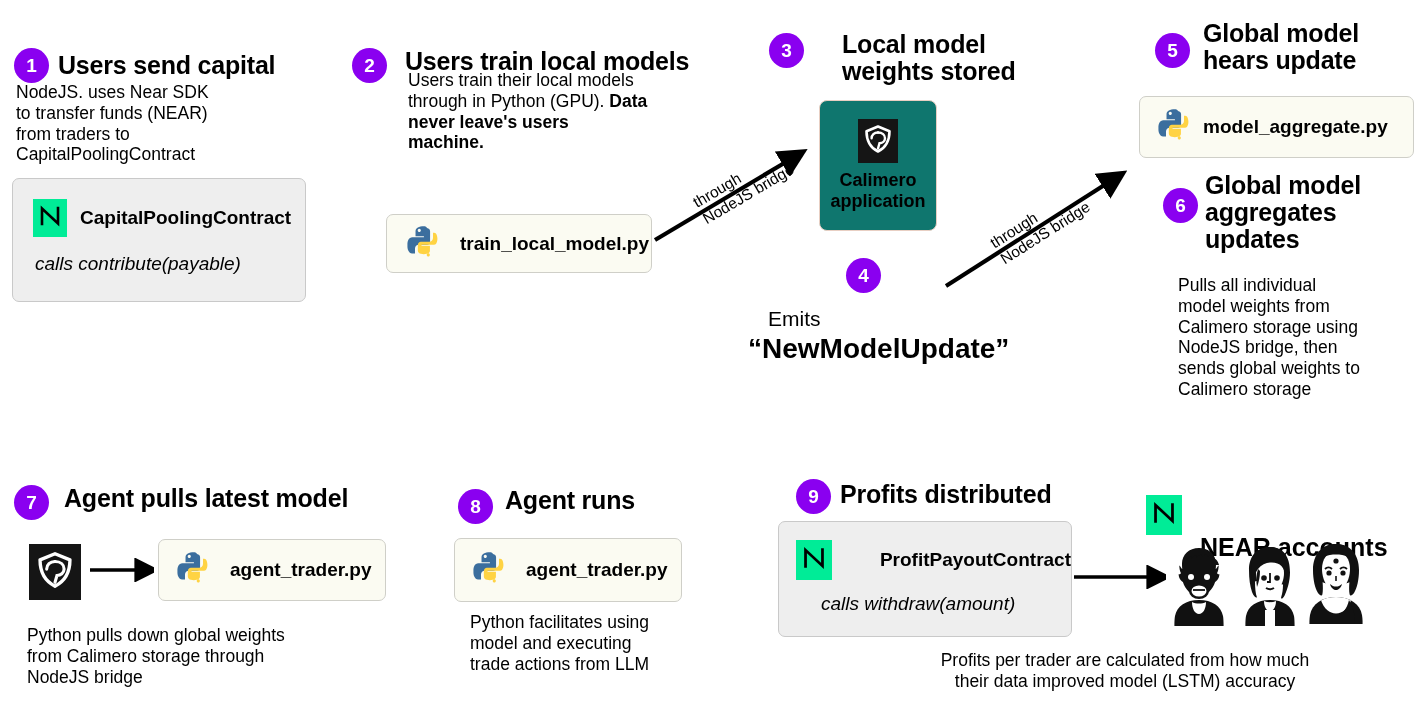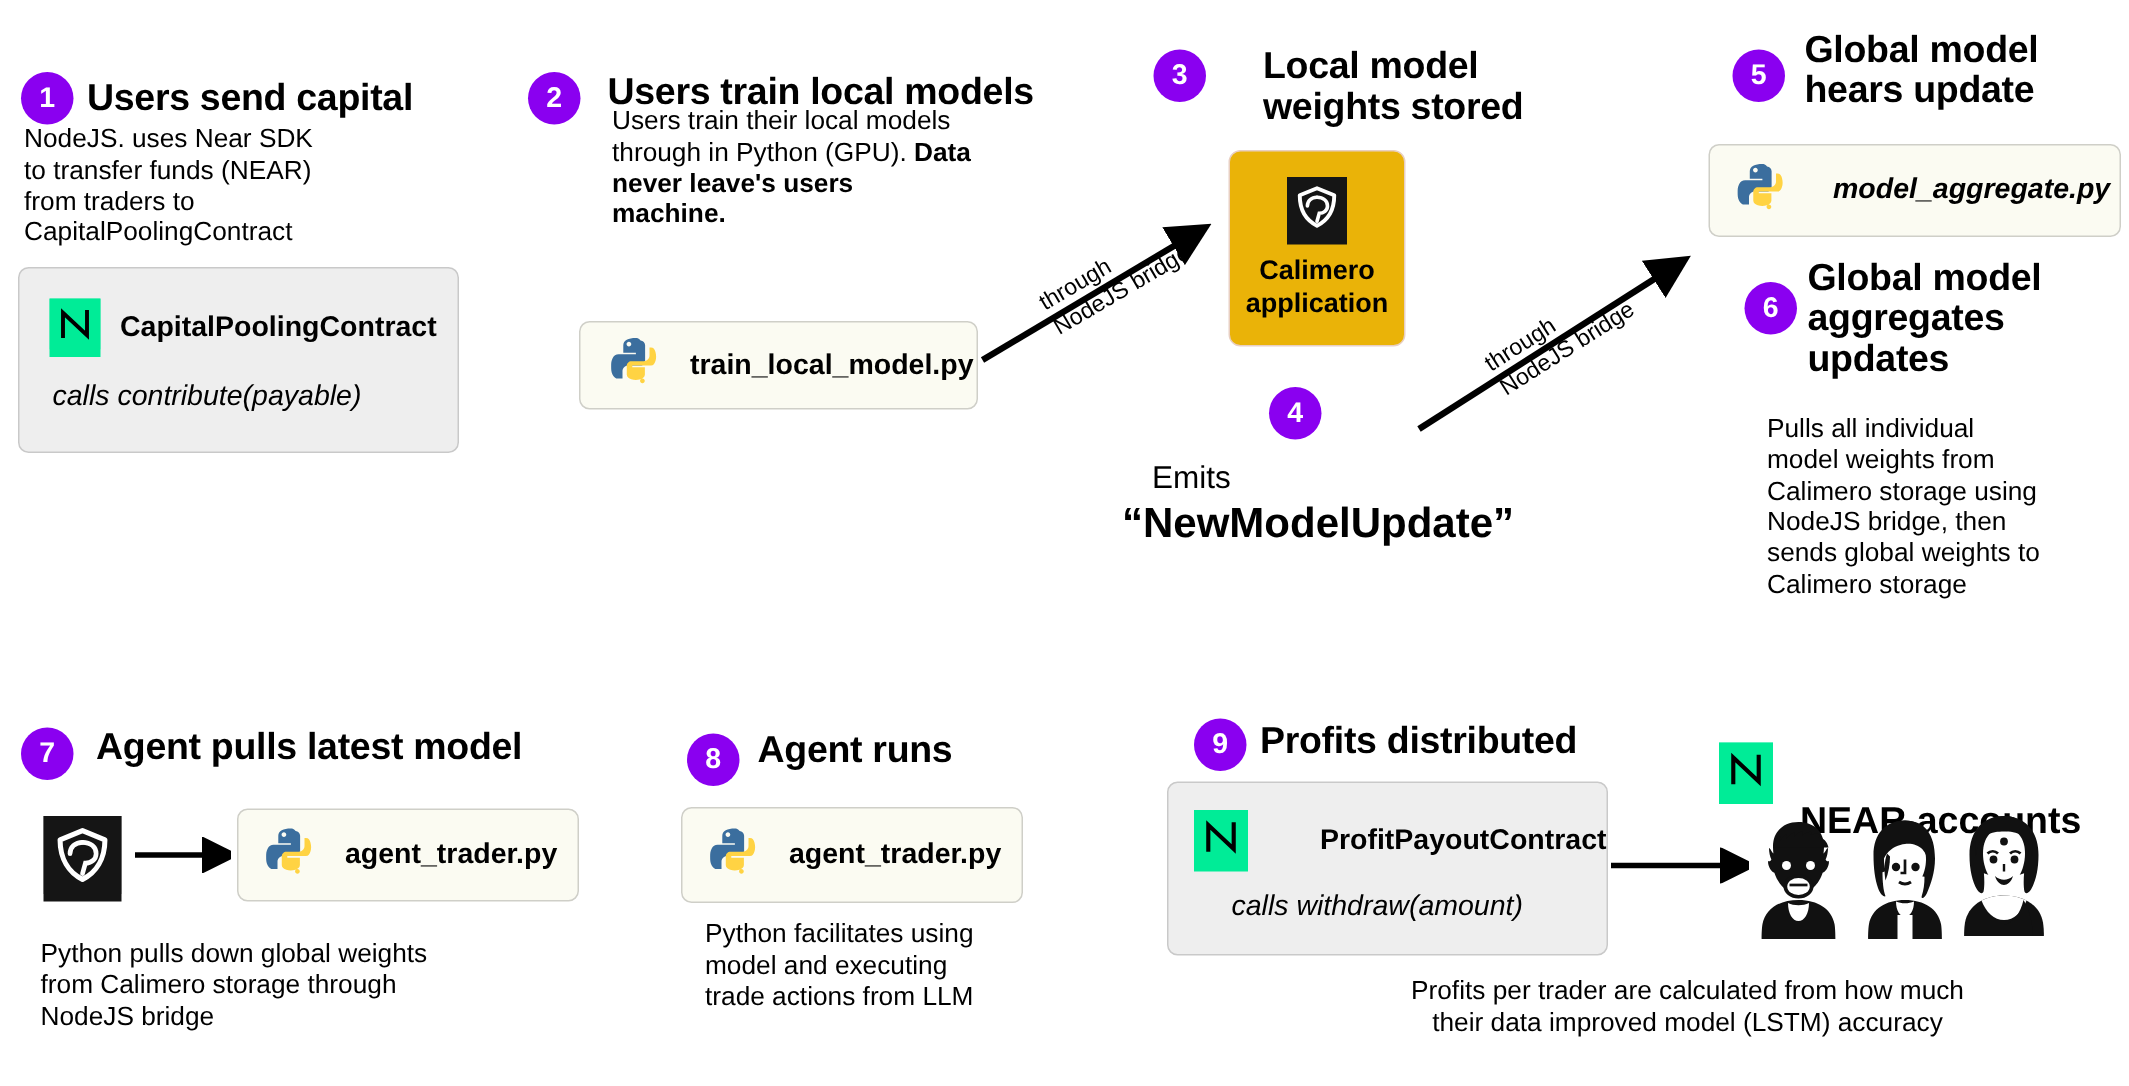--- a/index.html
+++ b/index.html
@@ -36,21 +36,21 @@
     background:#eeeeee;border:1px solid #c9c9c9;border-radius:7px;
     box-sizing:border-box;
   }
   
   .card-ivory{
     background:#fbfbf2;border:1px solid #cfcfc8;border-radius:7px;
     box-sizing:border-box;display:flex;align-items:center;
   }
   
   .card-peach{
-    background:#eab308;border:1px solid #e8cfc3;border-radius:8px;
+    background:#0f766e;border:1px solid #e8cfc3;border-radius:8px;
     box-sizing:border-box;
     display:flex;flex-direction:column;align-items:center;justify-content:center;
   }
 
   .card-row{display:flex;align-items:center;}
   .card-title{font-weight:bold;font-size:19px;}
   .card-sub{font-style:italic;font-size:19px;}
 
   
   .near-logo{background:#00EC97;display:block;}
@@ -168,21 +168,21 @@
 <div class="abs step-title" style="left:1203px;top:20px;">Global model
 hears update</div>
 
 <div class="abs card-ivory" style="left:1139px;top:96px;width:275px;height:62px;">
   <span style="margin-left:17px;display:block;">
     <svg width="36" height="36" viewBox="0 0 48 48">
       <path d="M23.8 3c-3.3 0-6 .5-8 1.6-2 1-3.1 2.8-3.1 5v6.6h11.2v1.4H8.5c-2.3 0-4.3 1.3-5.3 3.4-1.2 2.4-1.3 3.9-1.3 7.3s.1 5 1.3 7.4c1 2.1 2.6 3.5 4.9 3.5h3.9v-6.7c0-2.6 2.3-4.9 5-4.9h11.1c2.2 0 4-1.9 4-4.1V9.6c0-2.2-1.8-3.8-4-4.2C26.7 3.2 25.3 3 23.8 3zm-6.1 3.4c1.2 0 2.1 1 2.1 2.1s-.9 2.1-2.1 2.1c-1.1 0-2.1-1-2.1-2.1s1-2.1 2.1-2.1z" fill="#3B6E9E"></path>
       <path d="M36 17.2v6.5c0 2.8-2.4 5.1-5.1 5.1H19.8c-2.2 0-4 1.9-4 4.1v7.7c0 2.2 1.9 3.5 4 4.1 2.6.8 5 .9 8.1 0 2-.6 4-1.7 4-4.1v-6.6H20.7v-1.4h16.6c2.3 0 3.2-1.6 4-4 .8-2.5.8-4.9 0-8.1-.6-2.3-1.7-4-4-4H36zm-6.3 26.9c1.2 0 2.1.9 2.1 2.1 0 1.1-.9 2.1-2.1 2.1-1.1 0-2.1-1-2.1-2.1 0-1.2 1-2.1 2.1-2.1z" fill="#FFD343" transform="translate(0,-5)"></path>
     </svg>
   </span>
-  <span class="card-title" style="margin-left:29px;font-style:italic;">model_aggregate.py</span>
+  <span class="card-title" style="margin-left:10px;">model_aggregate.py</span>
 </div>
 
 <div class="abs" style="left:1163px;top:188px;">
   <div class="badge">6</div>
 </div>
 <div class="abs step-title" style="left:1205px;top:172px;">Global model
 aggregates
 updates</div>
 <div class="abs step-desc" style="left:1178px;top:275px;width:230px;">Pulls all individual
 model weights from

